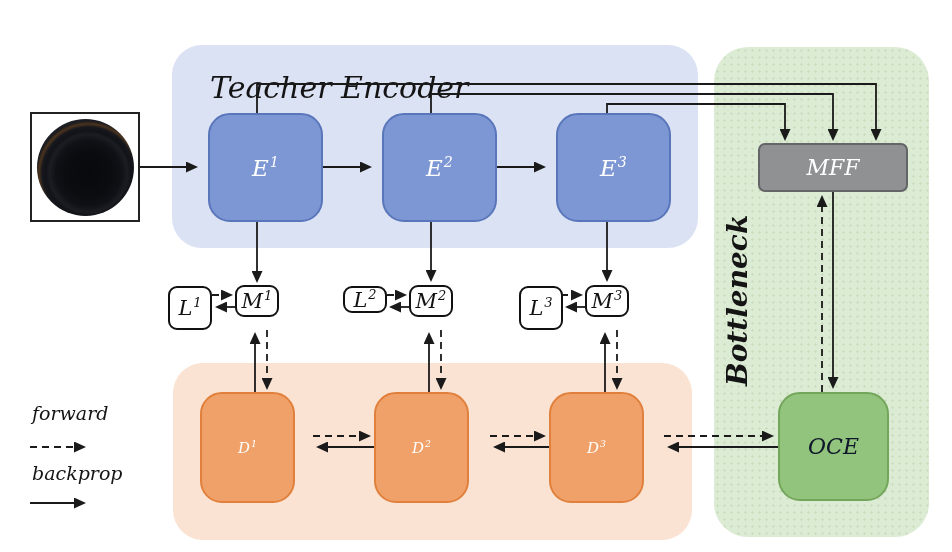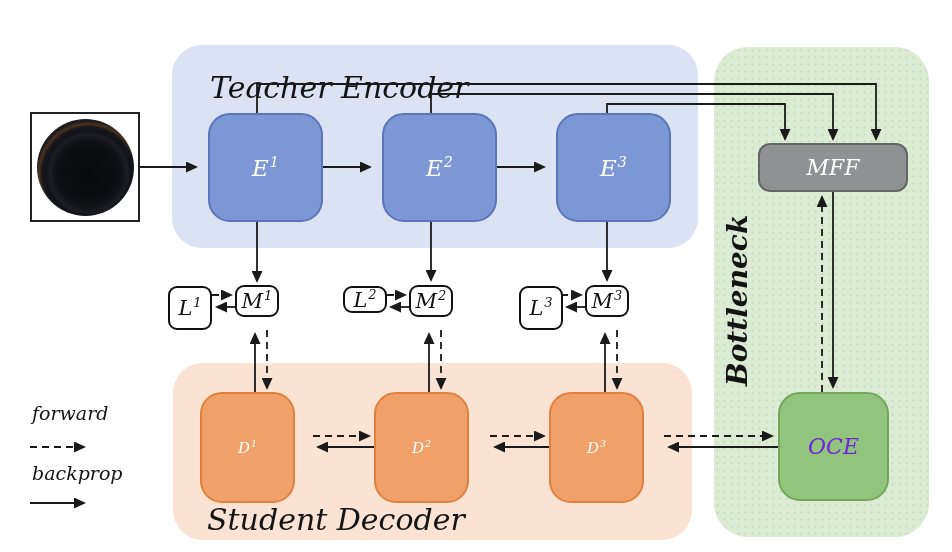--- a/index.html
+++ b/index.html
@@ -18,23 +18,23 @@
     writing-mode:vertical-rl;transform:rotate(180deg);text-align:center;line-height:44px;}
   .block{position:absolute;display:flex;align-items:center;justify-content:center;
          font-style:italic;box-sizing:border-box;border-radius:9px;}
   .enc{width:115px;height:109px;top:113px;background:var(--blue_fill);
        border:2px solid var(--blue_border);border-radius:22px;color:#fff;font-size:23px;margin-left:8px;}
   .e1{left:200px}.e2{left:374px}.e3{left:548px}
   .dec{width:95px;height:111px;top:392px;background:var(--orange_fill);
        border:2px solid var(--orange_border);border-radius:22px;color:#fff;font-size:15px;}
   .d1{left:200px}.d2{left:374px}.d3{left:549px}
   .mff{left:758px;top:143px;width:150px;height:49px;background:var(--gray_fill);
-       border:2px solid var(--gray_border);border-radius:12px;color:#fff;font-size:22px;}
+       border:2px solid var(--gray_border);border-radius:7px;color:#fff;font-size:22px;}
   .oce{left:778px;top:392px;width:111px;height:109px;background:var(--green_fill);
-       border:2px solid var(--green_border);border-radius:22px;color:#6d28d9;font-size:22px;}
+       border:2px solid var(--green_border);border-radius:22px;color:#0f172a;font-size:22px;}
   .small-box{width:44px;height:32px;top:285px;background:#fff;border:2.5px solid #111;
        color:#111;font-size:21px;}
   .l1{left:168px;top:286px;height:44px}.l2{left:343px;top:286px;height:27px}.l3{left:519px;top:286px;height:44px}
   .m1{left:235px}.m2{left:409px}.m3{left:585px}
   sup{font-size:0.62em;line-height:0;margin-left:1px;}
   .photo{position:absolute;left:30px;top:112px;width:110px;height:110px;background:#fff;
        border:2px solid #222;box-sizing:border-box;display:flex;align-items:center;justify-content:center;}
   .lens{width:97px;height:97px;border-radius:50%;
     background:
       radial-gradient(circle at 53% 56%,
@@ -51,21 +51,20 @@
 </head>
 <body>
 
 <div class="canvas">
 
   <div class="bg bg-blue"></div>
   <div class="bg bg-orange"></div>
   <div class="bg bg-green"></div>
 
   <div class="region-label lbl-teacher">Teacher Encoder</div>
-  <div class="region-label lbl-student">Student Decoder</div>
   <div class="region-label lbl-bottleneck">Bottleneck</div>
 
   <svg class="wires" width="952" height="552" viewBox="0 0 952 552">
     <defs>
       <marker id="ah" markerUnits="userSpaceOnUse" markerWidth="12" markerHeight="11" refX="10" refY="5.5" orient="auto">
         <path class="ah" d="M0,0 L12,5.5 L0,11 z"></path>
       </marker>
     </defs>
 
     <line class="ln" x1="140" y1="167" x2="196" y2="167" marker-end="url(#ah)"></line>

